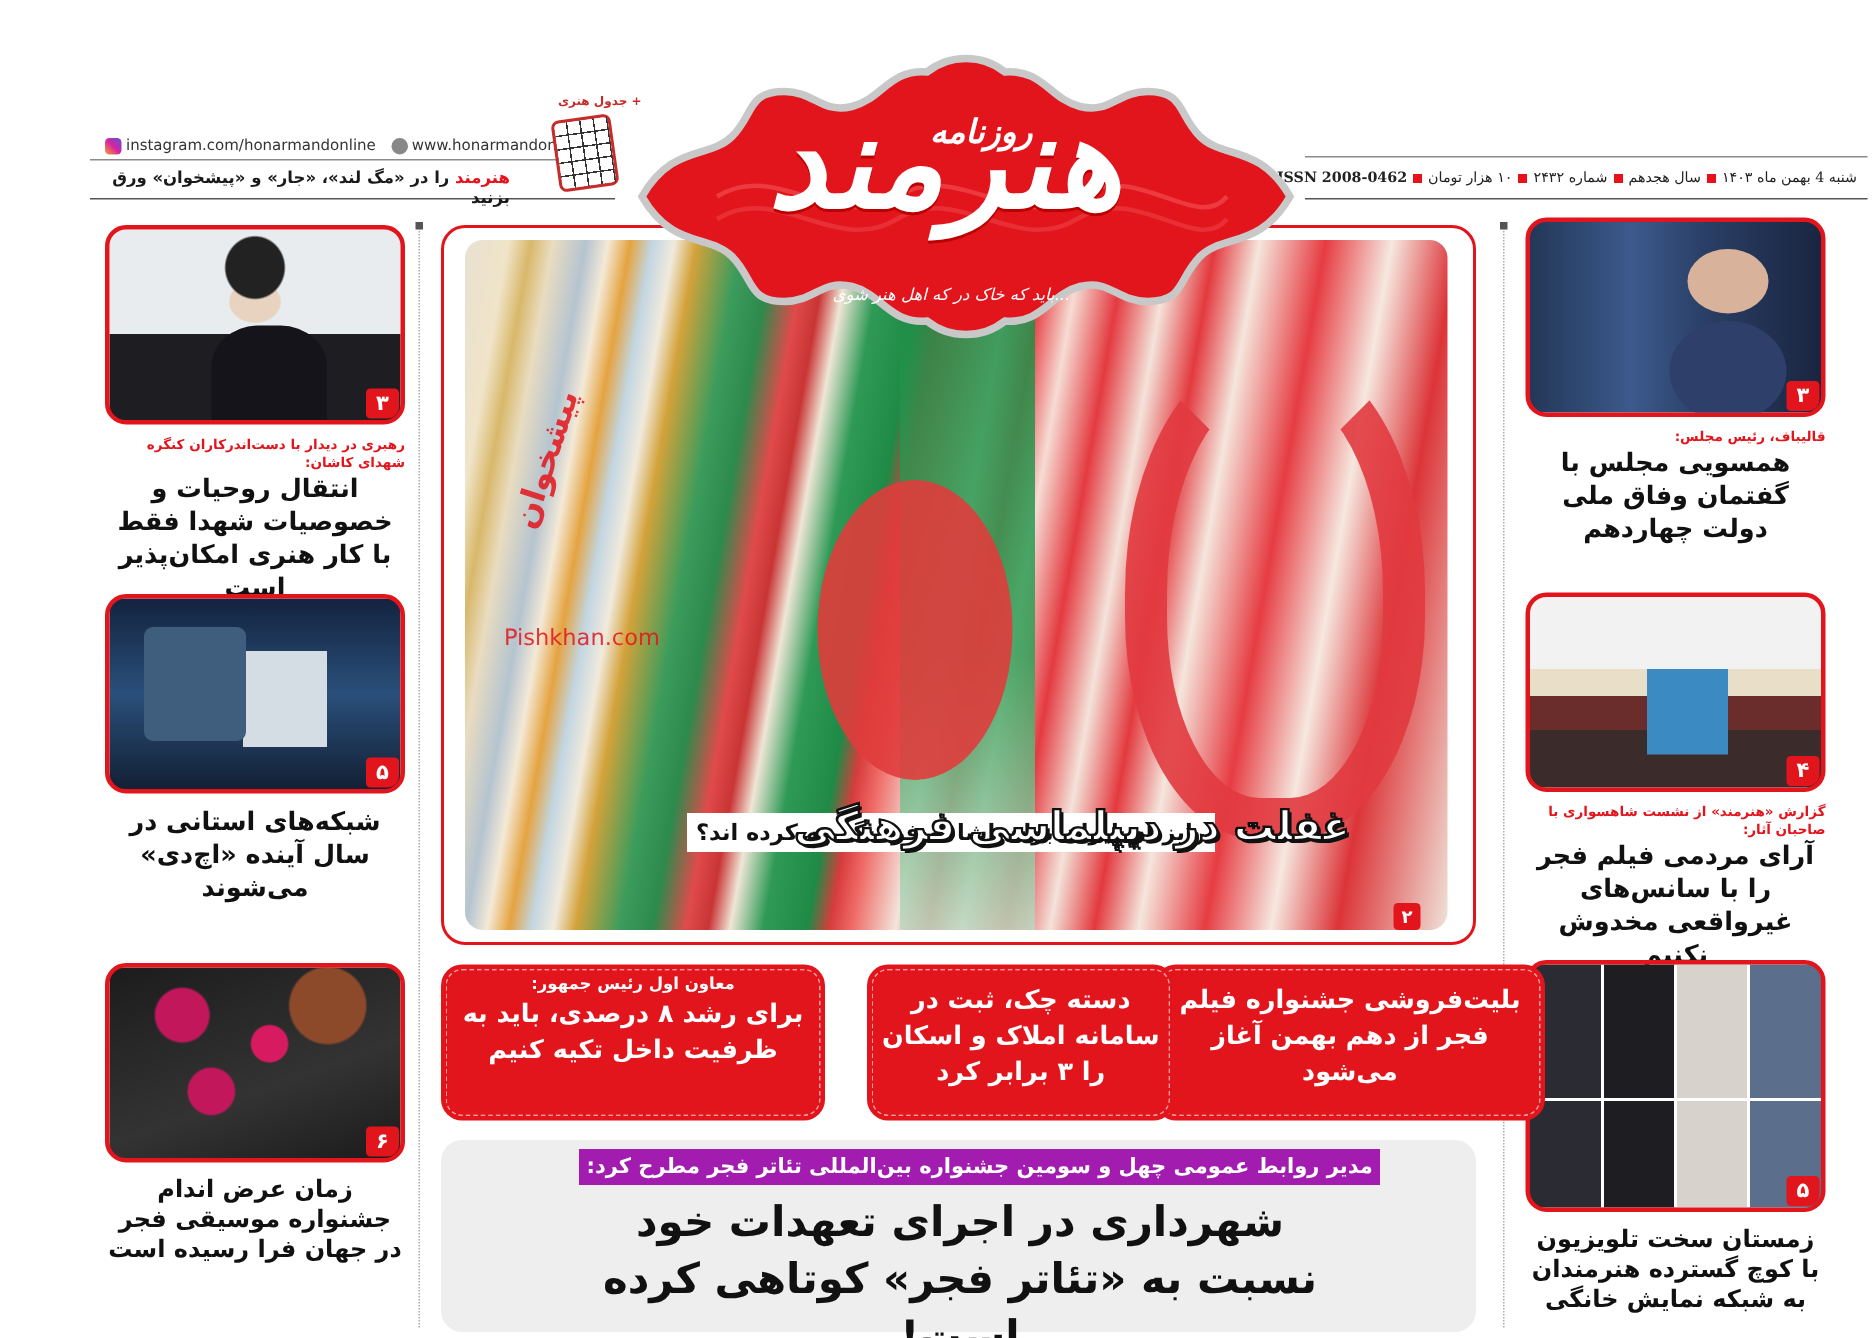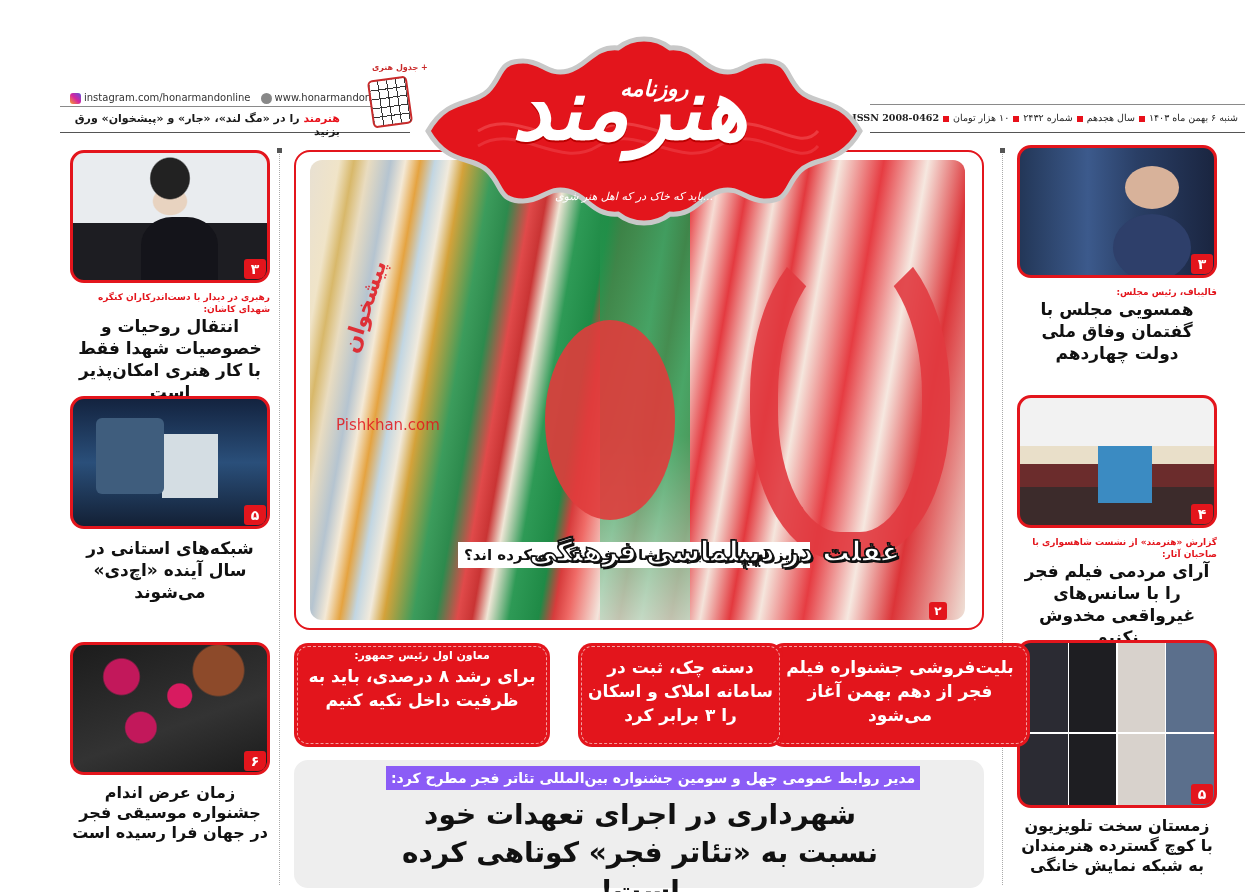--- a/index.html
+++ b/index.html
@@ -56,21 +56,21 @@
   .lead-kicker { position: absolute; left: 458px; top: 506px; background: #fff; padding: 0 6px; font-size: 15px; font-weight: bold; direction: rtl; color: #111; height: 26px; line-height: 26px; margin-top: 36px; }
   .lead-title { position: absolute; left: 380px; top: 536px; width: 520px; text-align: right; font-size: 27px; font-weight: bold; direction: rtl; color: #fff;
     -webkit-text-stroke: 1.5px #111; text-shadow: 2px 2px 0 #111, -1px -1px 0 #111; letter-spacing: 1px; }
   .lead-page { position: absolute; left: 929px; top: 602px; width: 18px; height: 18px; background: #e3151c; color: #fff; font-size: 12px; font-weight: bold; text-align: center; line-height: 18px; border-radius: 3px; }
 
   .redbox { position: absolute; top: 643px; height: 104px; background: #e3151c; border-radius: 14px; color: #fff; direction: rtl; text-align: center; padding: 6px 8px; outline: 1px dashed #f2a0a0; outline-offset: -4px; }
   .redbox .rk { font-size: 11px; font-weight: bold; margin-bottom: 2px; }
   .redbox .rh { font-size: 17px; font-weight: bold; line-height: 24px; }
 
   .bottom-box { position: absolute; left: 294px; top: 760px; width: 690px; height: 128px; background: #eeeeee; border-radius: 14px; }
-  .bottom-kicker { position: absolute; left: 386px; top: 766px; background: #8b5cf6; color: #fff; font-size: 14px; font-weight: bold; direction: rtl; height: 24px; line-height: 24px; padding: 0 5px; }
+  .bottom-kicker { position: absolute; left: 386px; top: 766px; background: #a21caf; color: #fff; font-size: 14px; font-weight: bold; direction: rtl; height: 24px; line-height: 24px; padding: 0 5px; }
   .bottom-title { position: absolute; left: 360px; top: 796px; width: 560px; text-align: center; font-size: 28px; font-weight: bold; line-height: 38px; direction: rtl; color: #111; }
 
   
   .ph-leader { background: radial-gradient(ellipse at 50% 20%, #222 0 14%, transparent 15%), radial-gradient(ellipse at 50% 38%, #e8d3c0 0 12%, transparent 13%), linear-gradient(180deg,#e9ecef 0 55%,#1d1d22 55%); }
   .ph-leader::after { content:""; position:absolute; left:35%; top:50%; width:40%; height:55%; background:#14141a; border-radius:40% 40% 0 0; }
   .ph-speaker { background: linear-gradient(90deg,#233758 0%,#3c5a8c 35%,#2a3f66 60%,#1a2540 100%); }
   .ph-speaker::after { content:""; position:absolute; right:18%; top:14%; width:28%; height:34%; border-radius:50%; background:#d8b29a; box-shadow: 0 60px 0 12px #2e3f6a; }
   .ph-panel { background: linear-gradient(180deg,#f2f2f2 0 38%,#e9dfc9 38% 52%,#6b2c2c 52% 70%,#3c2b2b 70%); }
   .ph-panel::after { content:""; position:absolute; left:40%; top:38%; width:28%; height:45%; background:#3b8bc2; }
   .ph-expo { background: linear-gradient(180deg,#13233f 0%,#2a4f7a 50%,#132035 100%); }
@@ -94,21 +94,21 @@
   <span><span class="ic web"></span><span>www.honarmandonline.ir</span></span>
 </div>
 <div class="promo">
   <span class="brand">هنرمند</span><span> را در «مگ لند»، «جار» و «پیشخوان» ورق بزنید</span>
 </div>
 
 <div class="crossword-label">+ جدول هنری</div>
 <div class="crossword"></div>
 
 <div class="dateline">
-  <span>شنبه ۶ بهمن ماه ۱۴۰۳</span><span class="sq"></span><span>سال هجدهم</span><span class="sq"></span><span>شماره ۲۴۳۲</span><span class="sq"></span><span>۱۰ هزار تومان</span><span class="sq"></span><span style="direction:ltr; display:inline-block; font-weight:bold;">ISSN 2008-0462</span>
+  <span>شنبه 4 بهمن ماه ۱۴۰۳</span><span class="sq"></span><span>سال هجدهم</span><span class="sq"></span><span>شماره ۲۴۳۲</span><span class="sq"></span><span>۱۰ هزار تومان</span><span class="sq"></span><span style="direction:ltr; display:inline-block; font-weight:bold;">ISSN 2008-0462</span>
 </div>
 
 <div class="masthead">
   <svg viewBox="0 0 452 190">
     <path d="M10,95 C30,60 55,70 70,55 C85,40 80,25 105,25 C125,25 130,40 150,35 C170,30 175,10 200,12 C215,0 237,0 252,12 C277,10 282,30 302,35 C322,40 327,25 347,25 C372,25 367,40 382,55 C397,70 422,60 442,95 C422,130 397,120 382,135 C367,150 372,165 347,165 C327,165 322,150 302,155 C282,160 277,180 252,178 C237,190 215,190 200,178 C175,180 170,160 150,155 C130,150 125,165 105,165 C80,165 85,150 70,135 C55,120 30,130 10,95 Z" fill="#e3151c" stroke="#c8c8c8" stroke-width="5"></path>
     <path d="M60,95 C100,70 140,120 180,95 C220,70 260,120 300,95 C340,70 380,120 400,95" fill="none" stroke="#f04a4f" stroke-width="3" opacity=".7"></path>
     <path d="M60,110 C100,85 140,135 180,110 C220,85 260,135 300,110 C340,85 380,135 400,110" fill="none" stroke="#f04a4f" stroke-width="3" opacity=".5"></path>
   </svg>
 </div>
 <div class="mast-small" style="left:620px; top:76px;">روزنامه</div>

